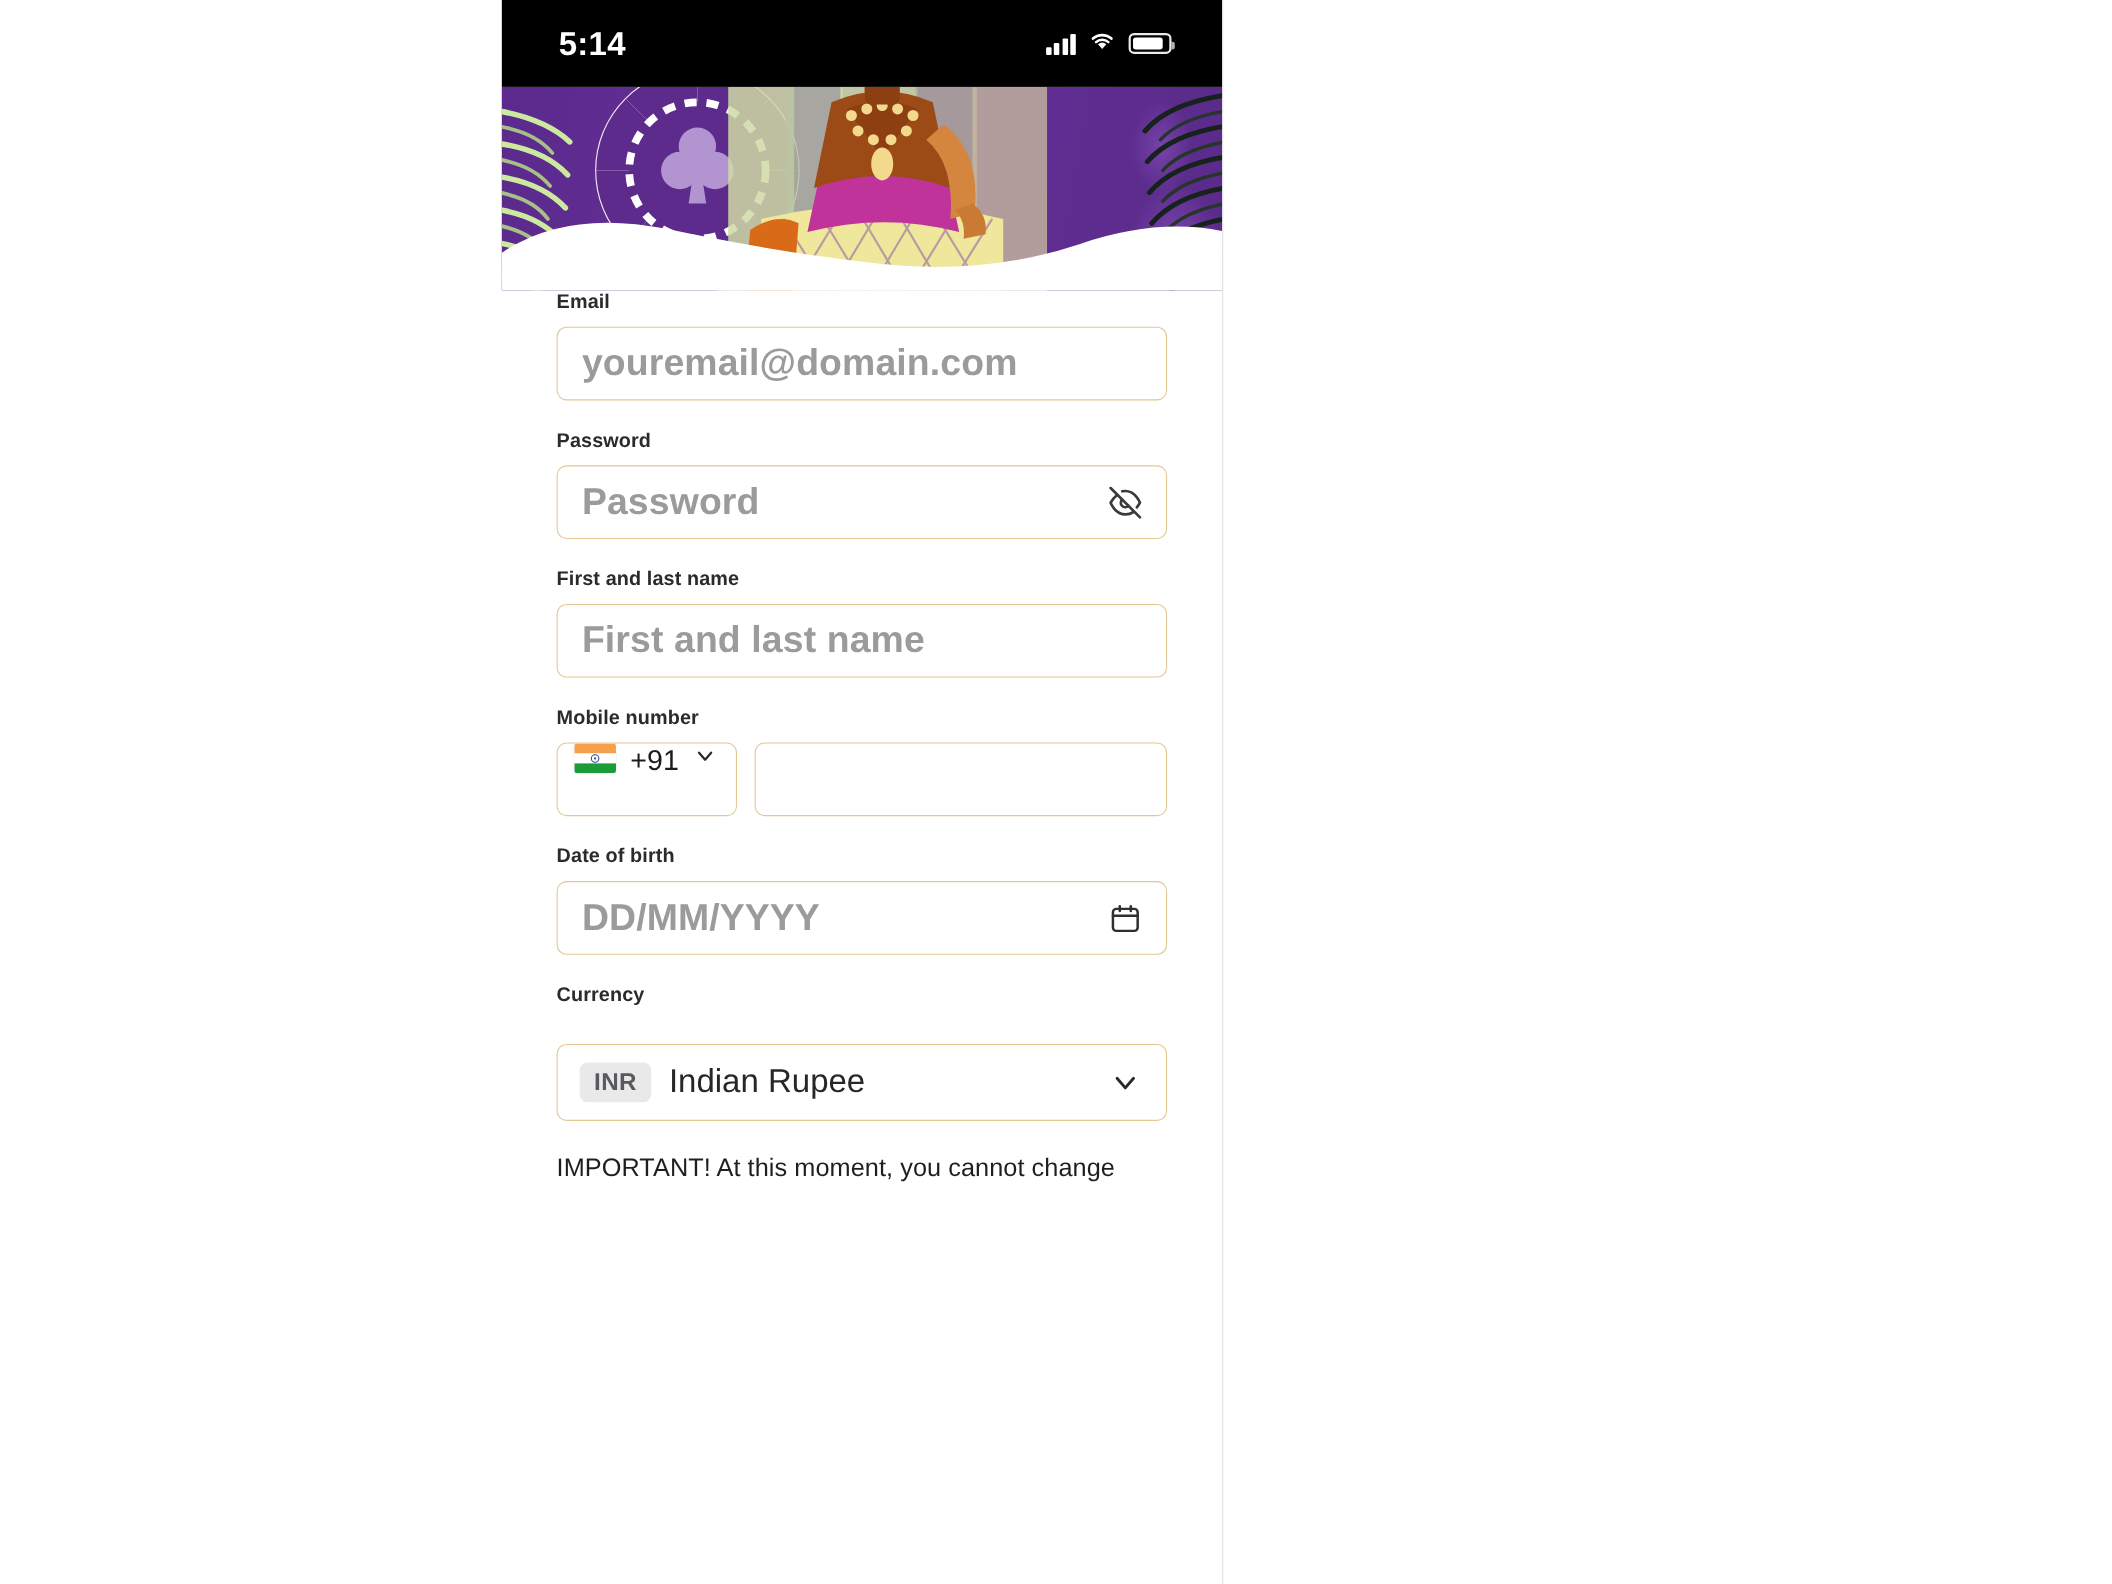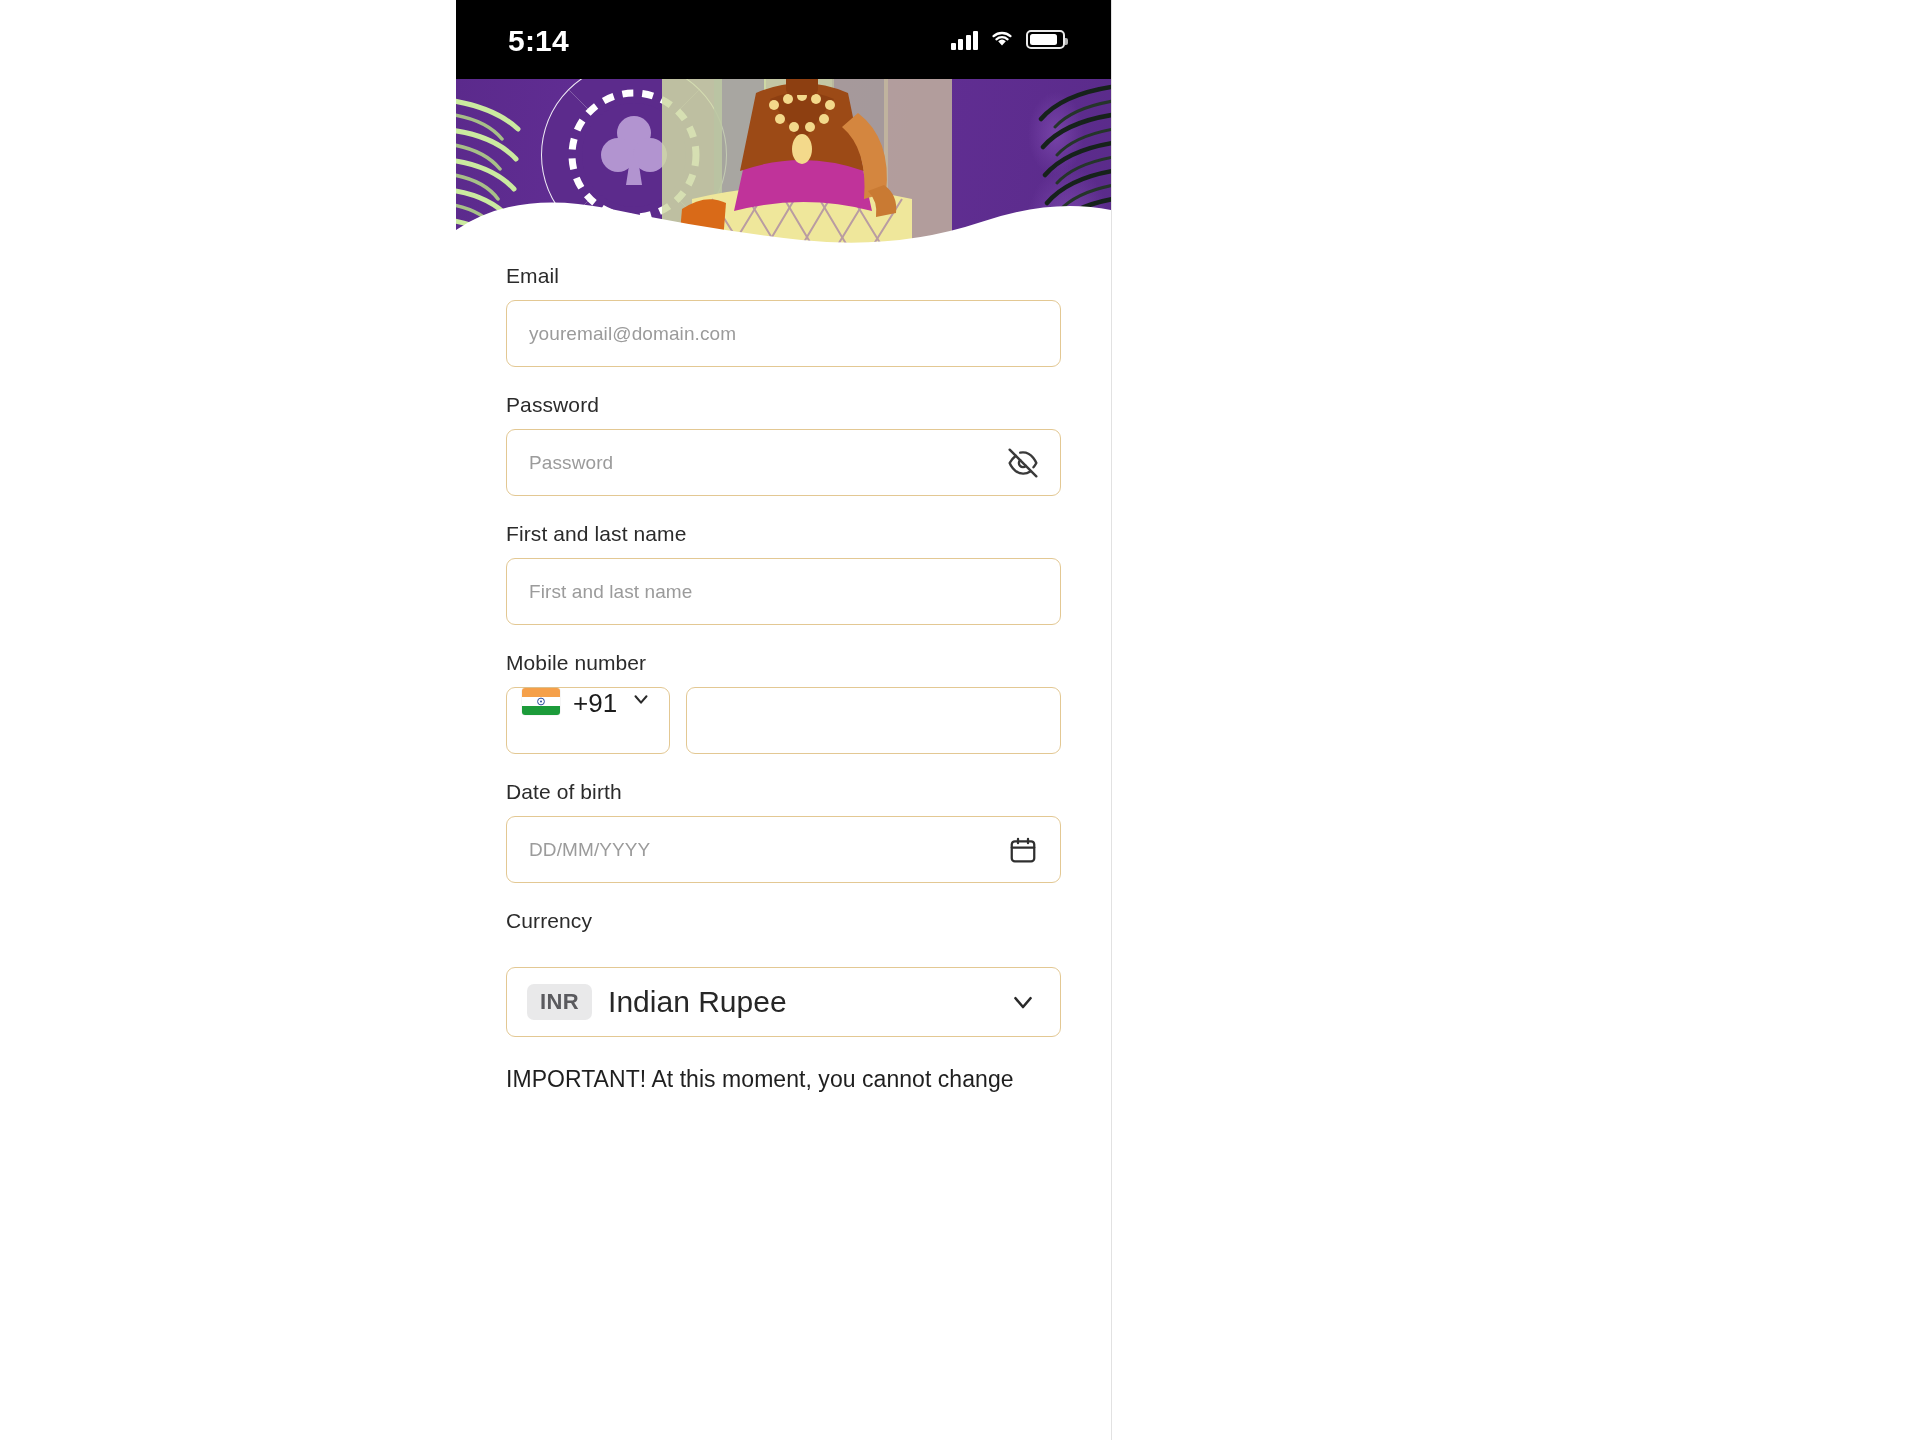--- a/index.html
+++ b/index.html
@@ -121,42 +121,42 @@
     font-weight: 700;
     color: #0c0c0c;
     letter-spacing: -0.5px;
     margin-top: 66px;
     margin-bottom: 44px;
   }
 
   .field { margin-bottom: 26px; }
 
   .field-label {
-    font-size: 21px;
-    font-weight: 400;
+    font-size: 18px;
+    font-weight: 700;
     color: #2b2b2b;
     margin-bottom: 12px;
     letter-spacing: 0.1px;
   }
 
   .input-box {
     position: relative;
     width: 100%;
     height: 67px;
     border: 1.6px solid #e3c893;
     border-radius: 9px;
     background: #ffffff;
     display: flex;
     align-items: center;
     padding: 0 22px;
   }
   .input-box .ph {
-    font-size: 19px;
+    font-size: 34px;
     color: #9b9b9b;
-    font-weight: 400;
+    font-weight: 700;
     letter-spacing: 0.1px;
     text-align: center;
   }
 
   .trail-icon {
     position: absolute;
     right: 20px;
     top: 50%;
     transform: translateY(-50%);
     width: 34px;

